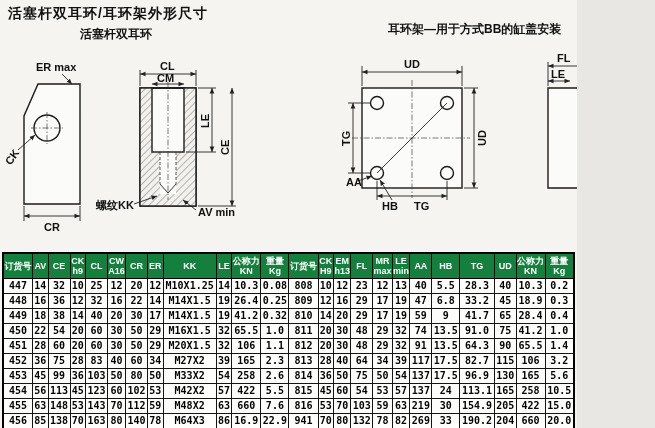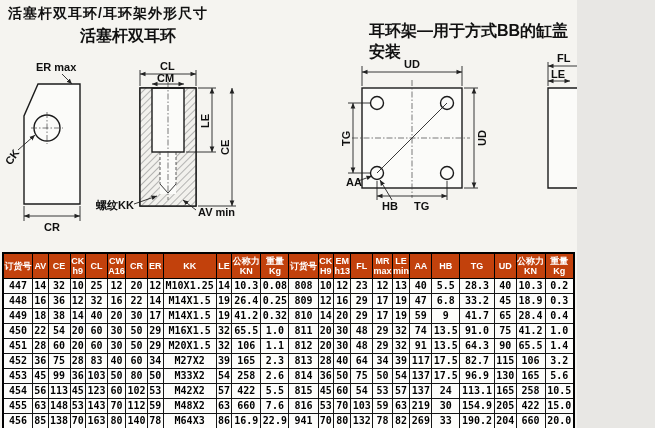--- a/index.html
+++ b/index.html
@@ -1,32 +1,32 @@
 <!DOCTYPE html>
 <html><head>
 <meta charset="utf-8">
 <style>
   html,body{margin:0;padding:0;background:#e8e7e4}
   #page{position:relative;width:577px;height:428px;background:#f5f4f0;font-family:"Liberation Sans","DejaVu Sans",sans-serif;color:#111;overflow:hidden}
   .title{position:absolute;left:8px;top:5px;font-size:14px;font-weight:bold;letter-spacing:1px}
-  .cap{position:absolute;font-size:16px;font-weight:bold}
+  .cap{position:absolute;font-size:12px;font-weight:bold}
   #cap-left{left:80px;top:26px}
-  #cap-right{left:369px;top:21px}
+  #cap-right{left:388px;top:21px}
   svg.draw{position:absolute;left:0;top:0}
   .ln{fill:none;stroke:#1b1b1b;stroke-width:1.4}
   .fillw{fill:#fbfbf9}
   .dim{fill:none;stroke:#222;stroke-width:0.9}
   .ldr{fill:none;stroke:#222;stroke-width:0.9}
   .cl{fill:none;stroke:#444;stroke-width:0.7;stroke-dasharray:6 2 1.5 2}
   .thr{fill:none;stroke:#333;stroke-width:0.8;stroke-dasharray:3 2}
   .lbl{font:bold 11px "Liberation Sans","DejaVu Sans",sans-serif;fill:#101010}
   .hatch{stroke:none}
   .tablewrap{position:absolute;left:2px;right:2px;top:252px;bottom:2px}
   table.spec{border-collapse:collapse;width:100%;border:2px solid #000}
-  .spec th{background:#c2410c;color:#fff;font:bold 9px/10px "Liberation Sans","DejaVu Sans",sans-serif;padding:2px 0;border:1px solid #000;white-space:nowrap}
+  .spec th{background:#15803d;color:#fff;font:bold 9px/10px "Liberation Sans","DejaVu Sans",sans-serif;padding:2px 0;border:1px solid #000;white-space:nowrap}
   .spec td{border:1px solid #141414;background:#fdfdfb;text-align:center;font:bold 10px/14px "DejaVu Sans Mono","Liberation Mono",monospace;white-space:nowrap;padding:0 1px;color:#000}
 </style>
 </head>
 <body>
 
 <div id="page">
 
   <div class="title">活塞杆双耳环/耳环架外形尺寸</div>
   <div class="cap" id="cap-left">活塞杆双耳环</div>
   <div class="cap" id="cap-right">耳环架—用于方式BB的缸盖安装</div>

